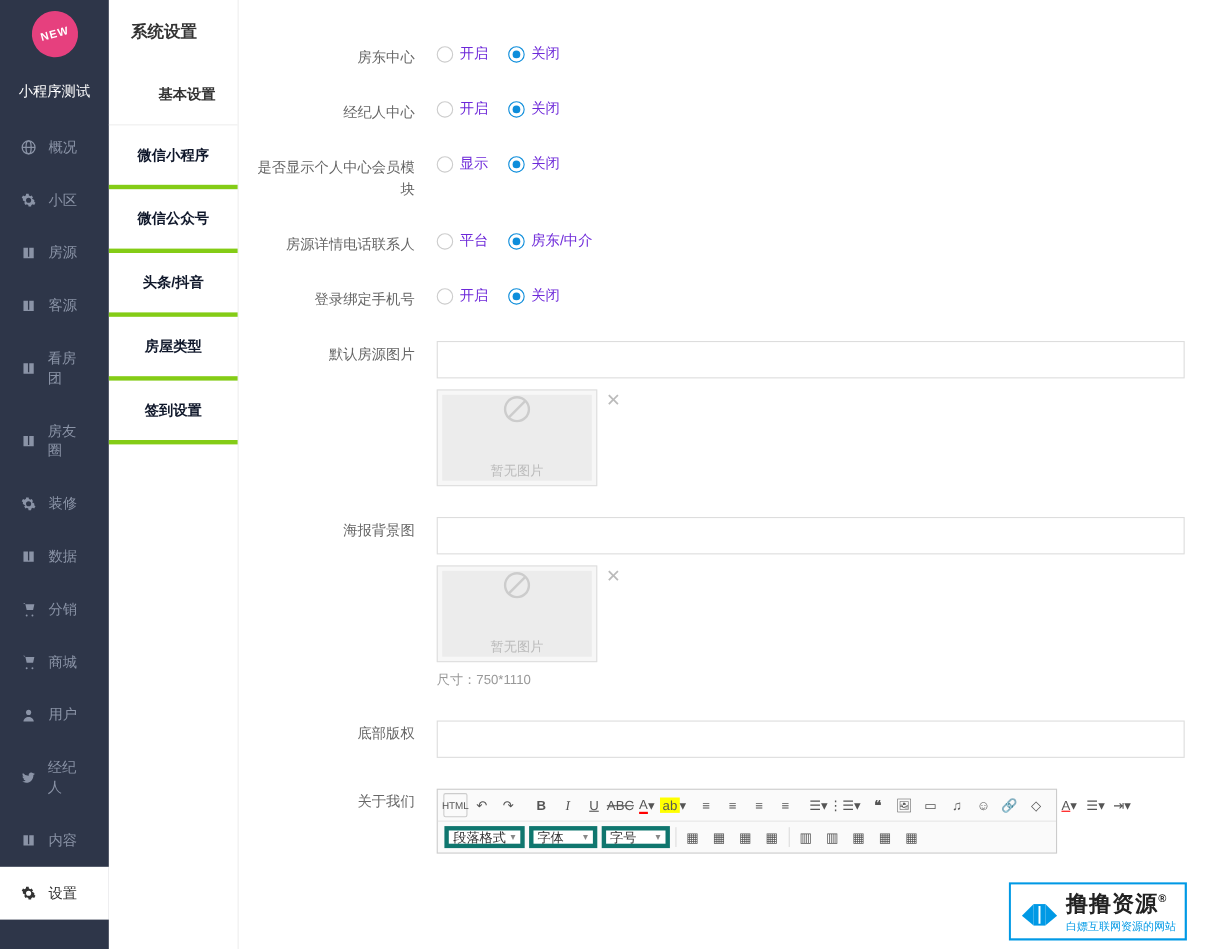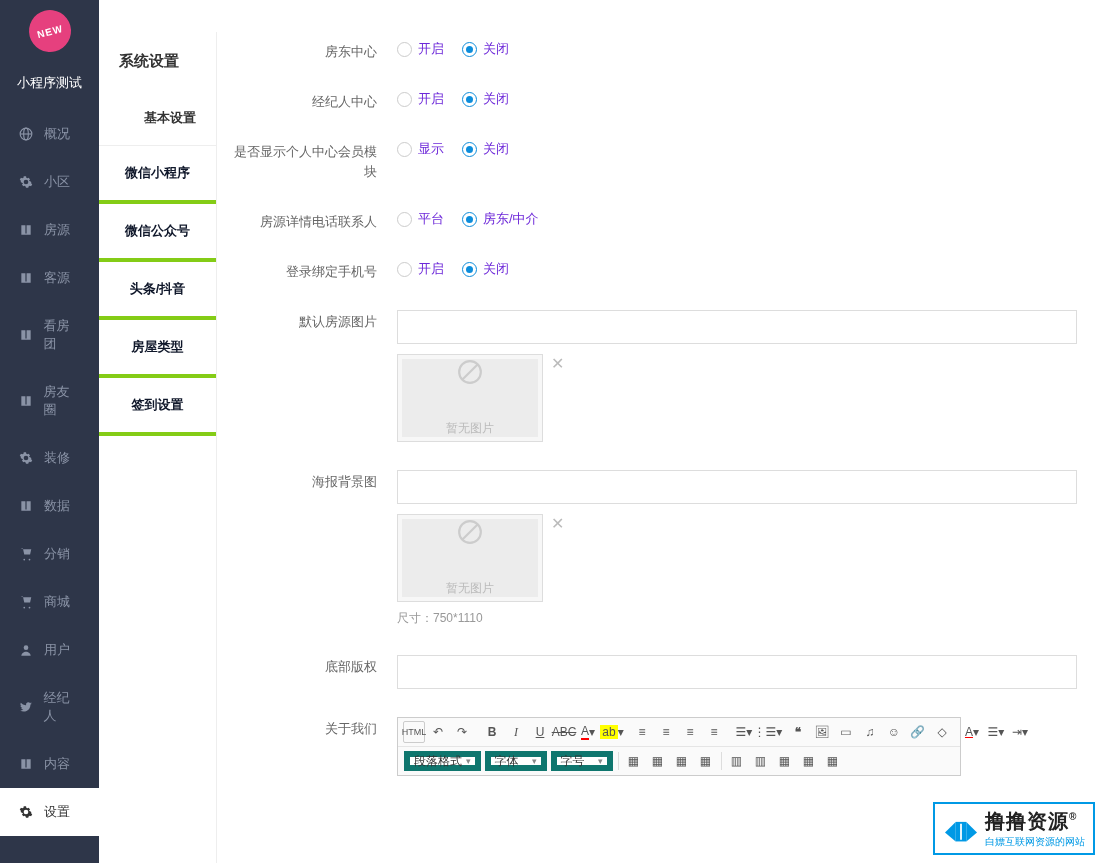--- a/index.html
+++ b/index.html
@@ -6,21 +6,21 @@
 body { font-family: "Microsoft YaHei", Arial, sans-serif; font-size: 14px; color: #333; background: #fff; overflow: hidden; }
 .app { display: flex; height: 863px; width: 1103px; }
 .sidebar-main { width: 99px; background: #2e3649; color: #aab2bd; display: flex; flex-direction: column; }
 .logo-area { height: 62px; display: flex; align-items: center; justify-content: center; }
 .logo-badge { width: 42px; height: 42px; background: #e6407e; border-radius: 50%; display: flex; align-items: center; justify-content: center; transform: rotate(-15deg); }
 .logo-badge span { color: #fff; font-size: 10px; font-weight: bold; transform: rotate(0deg); letter-spacing: 1px; }
 .brand { color: #fff; text-align: center; padding: 12px 0 18px; font-size: 13px; }
 .menu-item { display: flex; align-items: center; padding: 15px 18px; cursor: pointer; color: #8a93a6; font-size: 13px; }
 .menu-item.active { background: #fff; color: #333; }
 .menu-item .icon { width: 16px; margin-right: 10px; display: inline-flex; align-items: center; justify-content: center; }
-.sidebar-sub { width: 118px; background: #fff; border-right: 1px solid #eee; margin-top: 32px; }
+.sidebar-sub { width: 118px; background: #fff; border-right: 1px solid #eee; }
 .sub-title { padding: 20px 20px; font-size: 15px; font-weight: bold; color: #333; }
 .sub-item { padding: 18px 20px; font-size: 13px; color: #0f172a; text-align: center; cursor: pointer; border-bottom: 4px solid #84cc16; font-weight: bold; }
 .sub-item.active { color: #333; font-weight: bold; border-bottom: 1px solid #eee; text-align: right; }
 .content { flex: 1; overflow-y: auto; padding: 40px 0 20px 0; position: relative; }
 .form-row { display: flex; align-items: flex-start; margin-bottom: 28px; padding: 0 0 0 10px; }
 .form-label { width: 170px; text-align: right; color: #666; font-size: 13px; padding-right: 20px; line-height: 20px; padding-top: 2px; }
 .form-control { flex: 1; display: flex; align-items: center; flex-wrap: wrap; }
 .radio-opt { display: inline-flex; align-items: center; margin-right: 18px; cursor: pointer; }
 .radio-circle { width: 15px; height: 15px; border: 1px solid #ccc; border-radius: 50%; margin-right: 6px; display: inline-flex; align-items: center; justify-content: center; }
 .radio-circle.checked { border-color: #0d8ddb; }
@@ -31,23 +31,23 @@
 .img-preview { width: 146px; height: 88px; border: 1px solid #ddd; background: #f7f7f7; display: flex; align-items: center; justify-content: center; position: relative; padding: 4px; }
 .img-preview-inner { width: 100%; height: 100%; background: #ececec; display: flex; flex-direction: column; align-items: center; justify-content: space-between; color: #bbb; font-size: 12px; }
 .img-preview-inner svg { margin-bottom: 4px; }
 .close-x { color: #bbb; margin-left: 8px; cursor: pointer; font-size: 16px; }
 .hint { font-size: 12px; color: #999; margin-top: 8px; width: 100%; }
 .editor-toolbar { border: 1px solid #ccc; background: #fafafa; width: 564px; }
 .tb-row { display: flex; align-items: center; padding: 2px 4px; border-bottom: 1px solid #e5e5e5; flex-wrap: nowrap; }
 .tb-row:last-child { border-bottom: none; }
 .tb-btn { min-width: 22px; height: 22px; display: inline-flex; align-items: center; justify-content: center; margin: 1px; cursor: pointer; color: #555; font-size: 12px; border-radius: 2px; padding: 0 2px; }
 .tb-sep { width: 1px; height: 18px; background: #ddd; margin: 0 3px; }
-.tb-sel { height: 20px; border: 6px solid #0f766e; background: #fff; font-size: 12px; margin: 2px; padding: 0 4px; display: inline-flex; align-items: center; min-width: 62px; justify-content: space-between; }
+.tb-sel { height: 20px; border: 4px solid #0f766e; background: #fff; font-size: 12px; margin: 2px; padding: 0 4px; display: inline-flex; align-items: center; min-width: 62px; justify-content: space-between; }
 .tb-sel::after { content: "▾"; font-size: 9px; color: #888; margin-left: 4px; }
-.watermark { position: fixed; bottom: 8px; right: 8px; border: 2px solid #0099e5; background: #fff; padding: 4px 8px; display: flex; align-items: center; }
+.watermark { position: fixed; bottom: 8px; right: 24px; border: 2px solid #0099e5; background: #fff; padding: 4px 8px; display: flex; align-items: center; }
 .watermark .wmlogo { width: 36px; height: 32px; margin-right: 6px; }
 .watermark .wmtext { display: flex; flex-direction: column; }
 .watermark .t1 { font-weight: bold; font-size: 20px; color: #222; letter-spacing: 1px; }
 .watermark .t2 { font-size: 10px; color: #0099e5; }
 svg { display: block; }
 </style>
 </head>
 <body>
 
 <div class="app">

